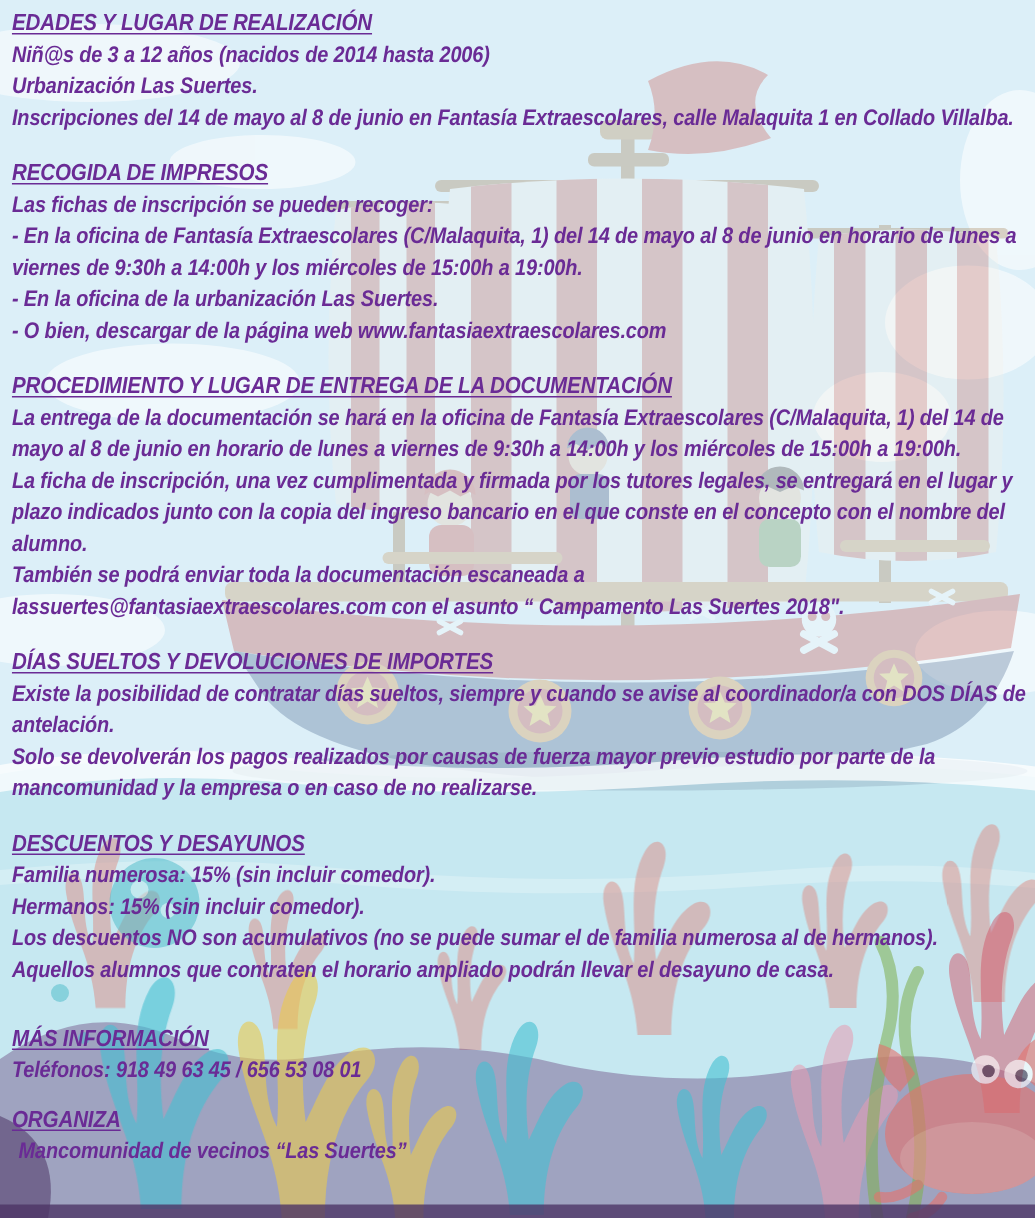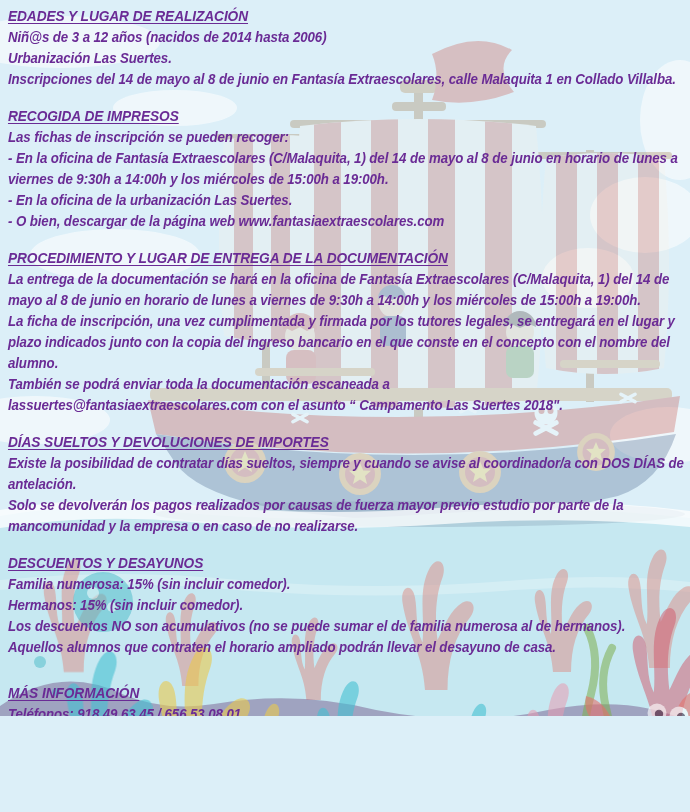--- a/index.html
+++ b/index.html
@@ -1,17 +1,17 @@
 <!DOCTYPE html>
 <html lang="es"><head>
 <meta charset="utf-8">
 <style>
   html,body{margin:0;padding:0;}
   body{width:690px;height:812px;overflow:hidden;background:#dceff8;}
-  .stage{position:relative;width:690px;height:716px;overflow:hidden;
+  .stage{position:relative;width:690px;height:812px;overflow:hidden;
          font-family:"Liberation Sans","DejaVu Sans",sans-serif;}
   svg.bg{position:absolute;left:0;top:0;z-index:1;}
   .content{
     position:absolute;left:0;top:0;z-index:2;
     width:780px;box-sizing:border-box;
     transform:scaleX(0.885);transform-origin:0 0;
     padding:5px 4px 0 9px;
     color:#6a2b95;
     font-weight:bold;font-style:italic;
     font-size:15px;line-height:21px;

